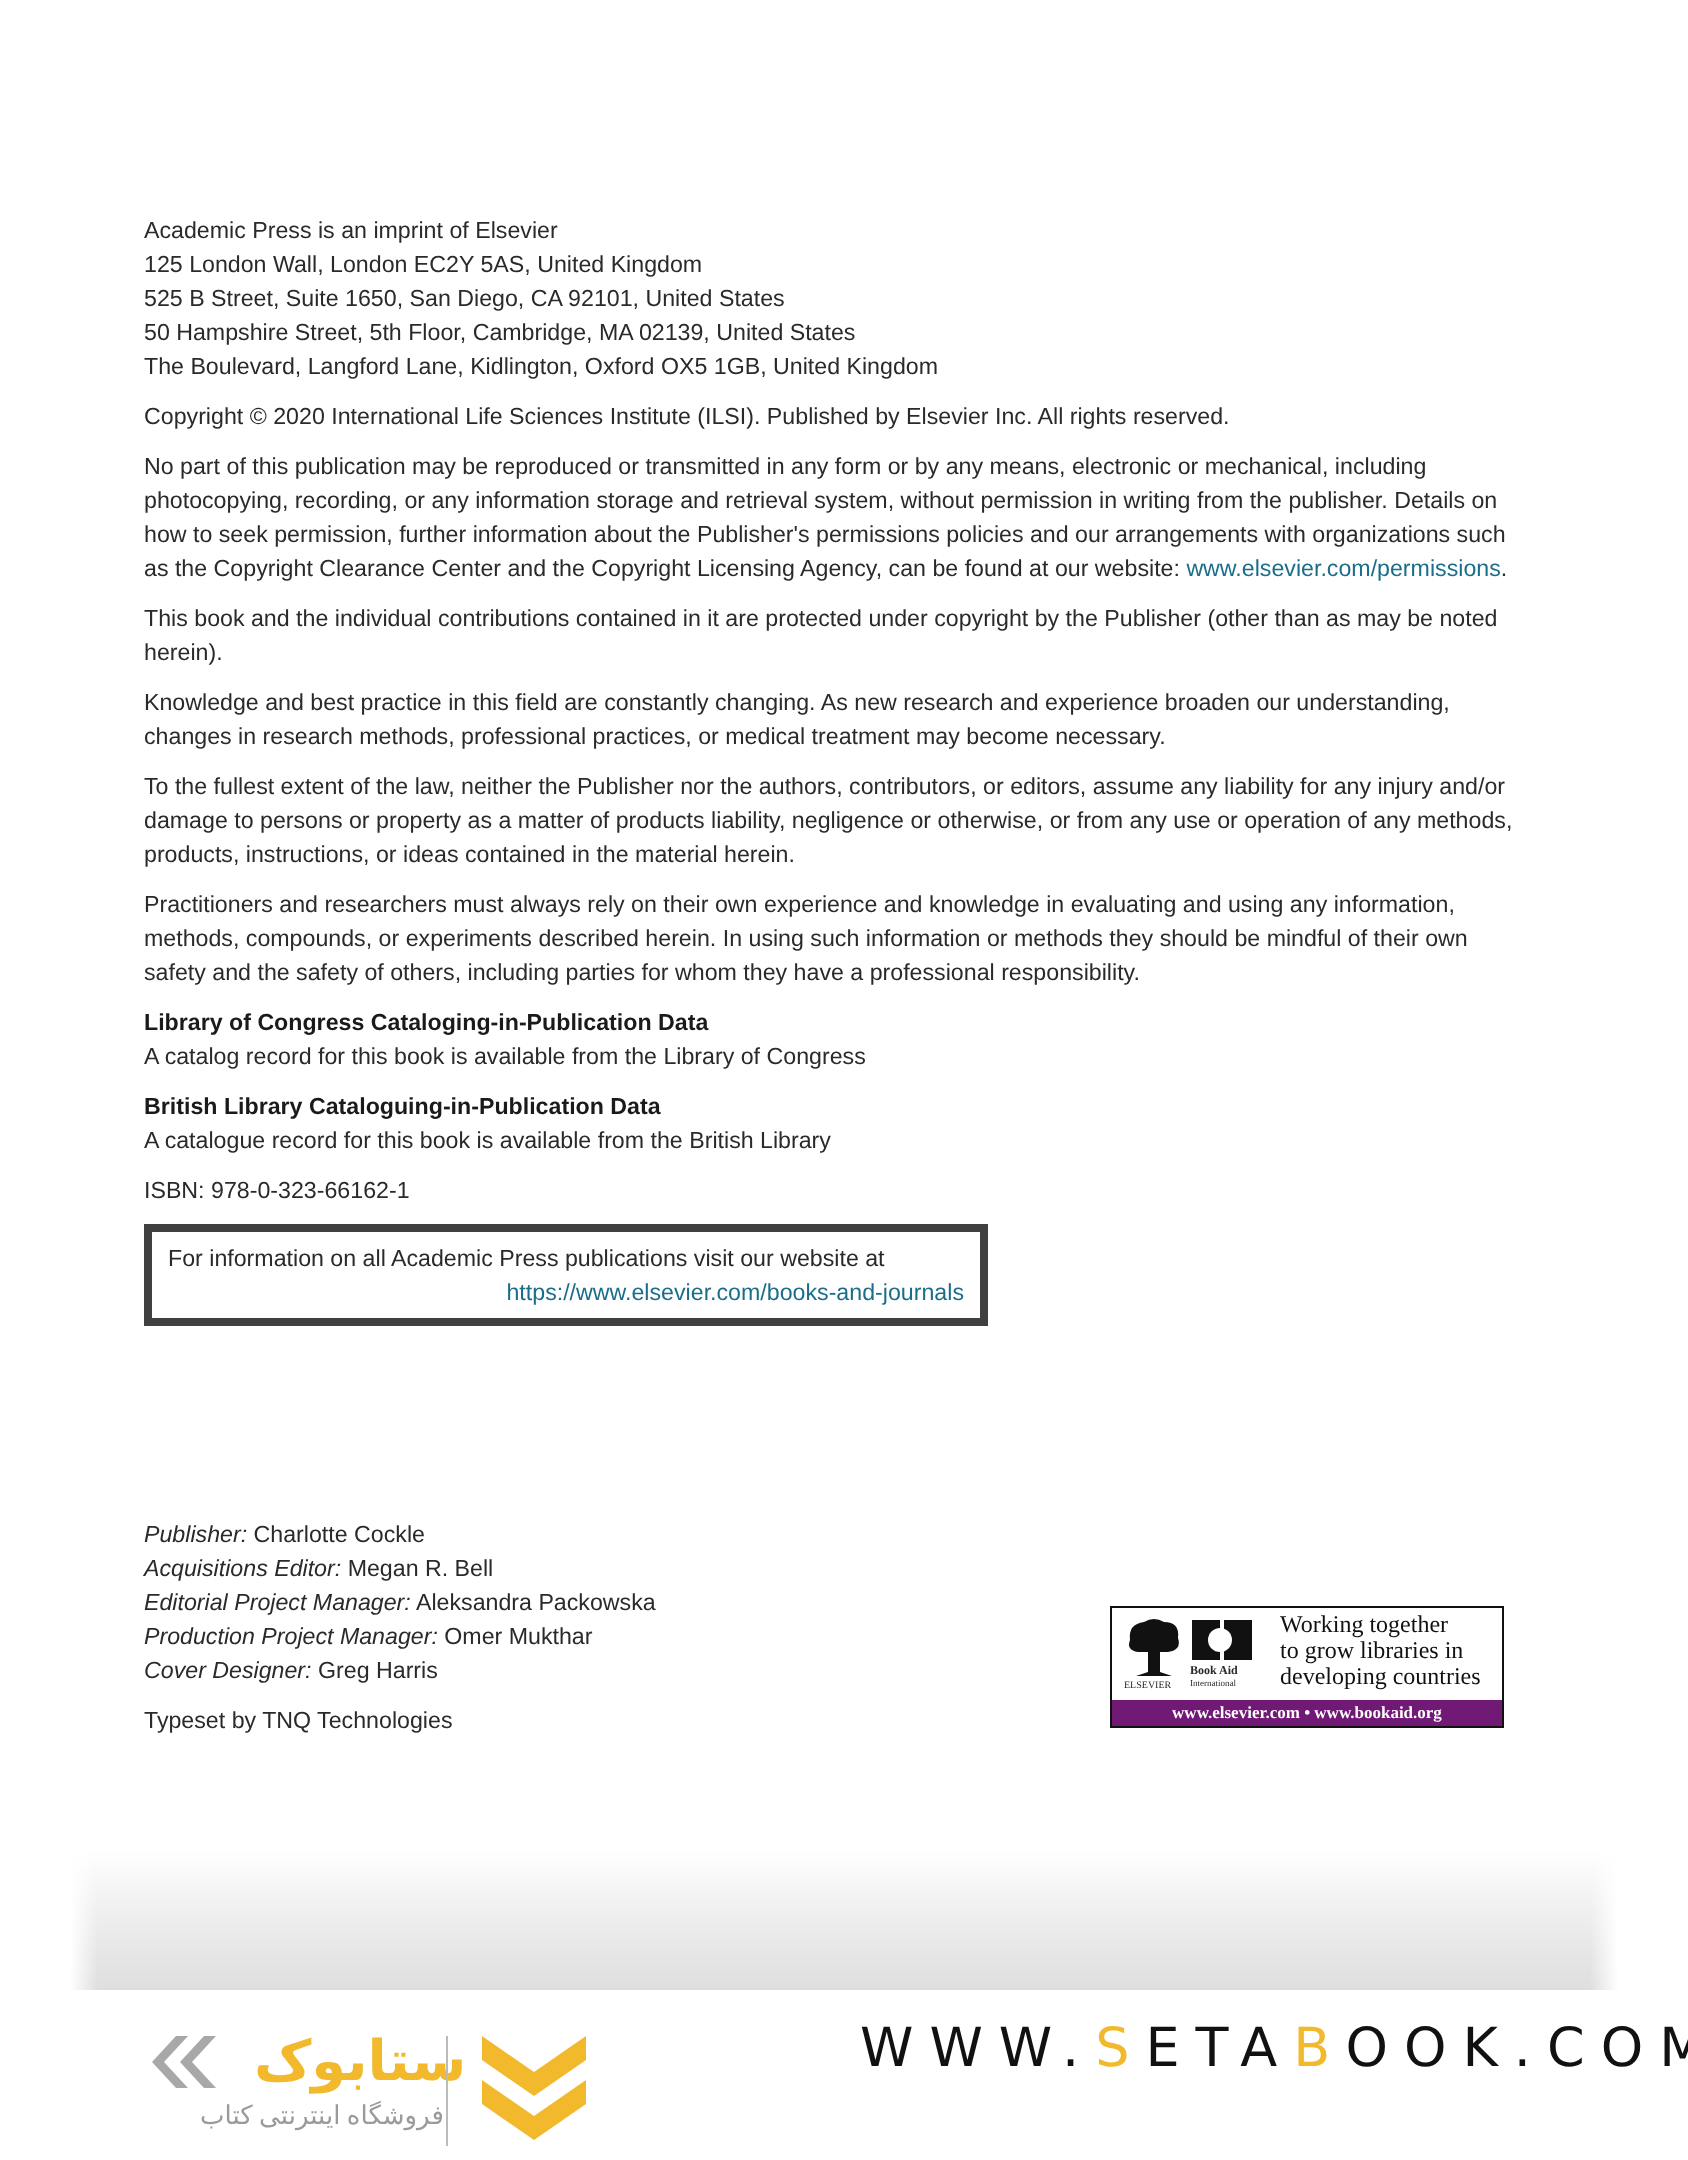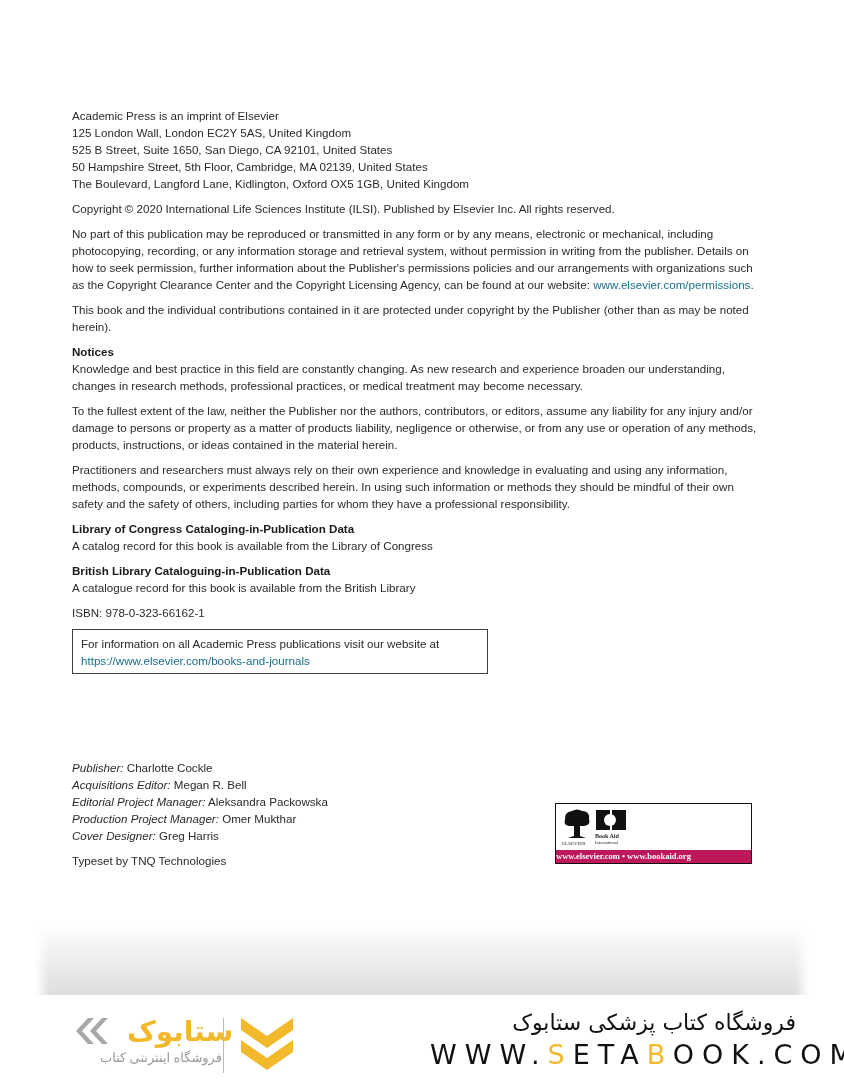--- a/index.html
+++ b/index.html
@@ -4,40 +4,40 @@
   <style>
     html, body { margin: 0; padding: 0; }
     body {
       width: 844px; height: 1080px; background: #ffffff; position: relative; overflow: hidden;
       font-family: "Liberation Sans", "DejaVu Sans", sans-serif; color: #2a2a2a;
     }
     .page { position: absolute; left: 72px; top: 107px; width: 690px; font-size: 11.6px; line-height: 17px; }
     .p { margin: 0 0 8px 0; }
     .line { display: block; white-space: nowrap; }
     .heading { font-weight: bold; color: #1a1a1a; display: block; }
-    a.link { color: #1a6e8a; text-decoration: none; }
+    a.link { color: #1a6e8a; text-decoration: none; text-align: right; }
     .infobox {
-      border: 1px solid #404040; width: 398px; padding: 5px 8px 4px 8px; margin: 6px 0 0 0; line-height: 17px;
+      border: 4px solid #404040; width: 398px; padding: 5px 8px 4px 8px; margin: 6px 0 0 0; line-height: 17px;
     }
     .credits { position: absolute; left: 72px; top: 759px; font-size: 11.6px; line-height: 17px; }
     .credits i { font-style: italic; margin-top: 44px; }
     .typeset { margin-top: 8px; }
     .bookaid {
       position: absolute; left: 555px; top: 803px; width: 197px; height: 61px;
       border: 1px solid #111; background: #fff; box-sizing: border-box;
     }
     .ba-logos { position: absolute; left: 6px; top: 4px; width: 68px; height: 40px; }
     .ba-tree { position: absolute; left: 0; top: 0; width: 30px; height: 32px; }
     .ba-tree-label { position: absolute; left: 0; top: 33px; font-size: 5px; font-family: "Liberation Serif", serif; }
     .ba-book { position: absolute; left: 34px; top: 0; width: 30px; height: 24px; }
     .ba-book-label { position: absolute; left: 33px; top: 25px; font-size: 6px; line-height: 6px; font-family: "Liberation Serif", serif; font-weight: bold; }
     .ba-text { position: absolute; left: 84px; top: 2px; font-family: "Liberation Serif", serif; font-size: 12px; line-height: 13px; color: #111; }
     .ba-bar {
-      position: absolute; left: 0; bottom: 0; width: 100%; height: 13px; background: #be185d; color: #fff;
-      font-family: "Liberation Serif", serif; font-weight: bold; font-size: 8.5px; line-height: 13px; text-align: left;
+      position: absolute; left: 0; bottom: 0; width: 100%; height: 13px; background: #701a75; color: #fff;
+      font-family: "Liberation Serif", serif; font-weight: bold; font-size: 8.5px; line-height: 13px; text-align: center;
     }
     .fade {
       position: absolute; left: 35px; top: 925px; width: 774px; height: 70px;
       background: linear-gradient(to bottom, #ffffff 0%, #f2f2f2 35%, #dedede 100%);
     }
     .fade::before, .fade::after {
       content: ""; position: absolute; top: 0; width: 14px; height: 100%;
     }
     .fade::before { left: 0; background: linear-gradient(to right, #ffffff, rgba(255,255,255,0)); }
     .fade::after { right: 0; background: linear-gradient(to left, #ffffff, rgba(255,255,255,0)); }
@@ -59,21 +59,20 @@
     <span class="line">Academic Press is an imprint of Elsevier</span>
     <span class="line">125 London Wall, London EC2Y 5AS, United Kingdom</span>
     <span class="line">525 B Street, Suite 1650, San Diego, CA 92101, United States</span>
     <span class="line">50 Hampshire Street, 5th Floor, Cambridge, MA 02139, United States</span>
     <span class="line">The Boulevard, Langford Lane, Kidlington, Oxford OX5 1GB, United Kingdom</span>
   </div>
   <p class="p">Copyright © 2020 International Life Sciences Institute (ILSI). Published by Elsevier Inc. All rights reserved.</p>
   <p class="p"><span>No part of this publication may be reproduced or transmitted in any form or by any means, electronic or mechanical, including photocopying, recording, or any information storage and retrieval system, without permission in writing from the publisher. Details on how to seek permission, further information about the Publisher's permissions policies and our arrangements with organizations such as the Copyright Clearance Center and the Copyright Licensing Agency, can be found at our website: </span><a class="link">www.elsevier.com/permissions</a><span>.</span></p>
   <p class="p">This book and the individual contributions contained in it are protected under copyright by the Publisher (other than as may be noted herein).</p>
   <div class="p">
-    <span class="heading">Notices</span>
     <span>Knowledge and best practice in this field are constantly changing. As new research and experience broaden our understanding, changes in research methods, professional practices, or medical treatment may become necessary.</span>
   </div>
   <p class="p">To the fullest extent of the law, neither the Publisher nor the authors, contributors, or editors, assume any liability for any injury and/or damage to persons or property as a matter of products liability, negligence or otherwise, or from any use or operation of any methods, products, instructions, or ideas contained in the material herein.</p>
   <p class="p">Practitioners and researchers must always rely on their own experience and knowledge in evaluating and using any information, methods, compounds, or experiments described herein. In using such information or methods they should be mindful of their own safety and the safety of others, including parties for whom they have a professional responsibility.</p>
   <div class="p">
     <span class="heading">Library of Congress Cataloging-in-Publication Data</span>
     <span class="line">A catalog record for this book is available from the Library of Congress</span>
   </div>
   <div class="p">
     <span class="heading">British Library Cataloguing-in-Publication Data</span>
@@ -102,20 +101,25 @@
       <path d="M3 12 Q2 4 10 3 Q15 0 20 3 Q28 3 27 11 Q29 17 22 18 L18 18 L18 28 L24 30 L6 30 L12 28 L12 18 L7 18 Q1 17 3 12Z" fill="#111"></path>
     </svg>
     <span class="ba-tree-label">ELSEVIER</span>
     <svg class="ba-book" viewBox="0 0 30 24">
       <path d="M0 2 L14 2 L14 22 L0 22Z" fill="#111"></path>
       <path d="M16 2 L30 2 L30 22 L16 22Z" fill="#111"></path>
       <circle cx="14" cy="12" r="6" fill="#fff"></circle>
     </svg>
     <span class="ba-book-label"><span>Book Aid</span><br><span style="font-size:4.5px;font-weight:normal">International</span></span>
   </div>
+  <div class="ba-text">
+    <div>Working together</div>
+    <div>to grow libraries in</div>
+    <div>developing countries</div>
+  </div>
   <div class="ba-bar">www.elsevier.com • www.bookaid.org</div>
 </div>
 
 <div class="fade"></div>
 
 <div class="footer-logo">
   <svg style="position:absolute;left:0;top:6px" width="40" height="30" viewBox="0 0 40 30">
     <path d="M18 2 L6 15 L18 28 L24 28 L12 15 L24 2Z" fill="#a8a8a8"></path>
     <path d="M32 2 L20 15 L32 28 L38 28 L26 15 L38 2Z" fill="#a8a8a8"></path>
   </svg>
@@ -124,15 +128,14 @@
   </div>
   <div class="logo-sub" style="font-family:Liberation Serif, serif">فروشگاه اینترنتی کتاب</div>
   <div class="logo-divider"></div>
   <svg class="chev" viewBox="0 0 60 60">
     <path d="M4 4 L30 22 L56 4 L56 16 L30 34 L4 16Z" fill="#f3b92c"></path>
     <path d="M4 26 L30 44 L56 26 L56 38 L30 56 L4 38Z" fill="#f3b92c"></path>
   </svg>
 </div>
 
 <div class="footer-right">
-  <div class="fa-title">فروشگاه کتاب پزشکی ستابوک</div>
   <div class="url"><span>WWW.</span><span class="hl">S</span><span>ETA</span><span class="hl">B</span><span>OOK.COM</span></div>
 </div>
 
 </body></html>

